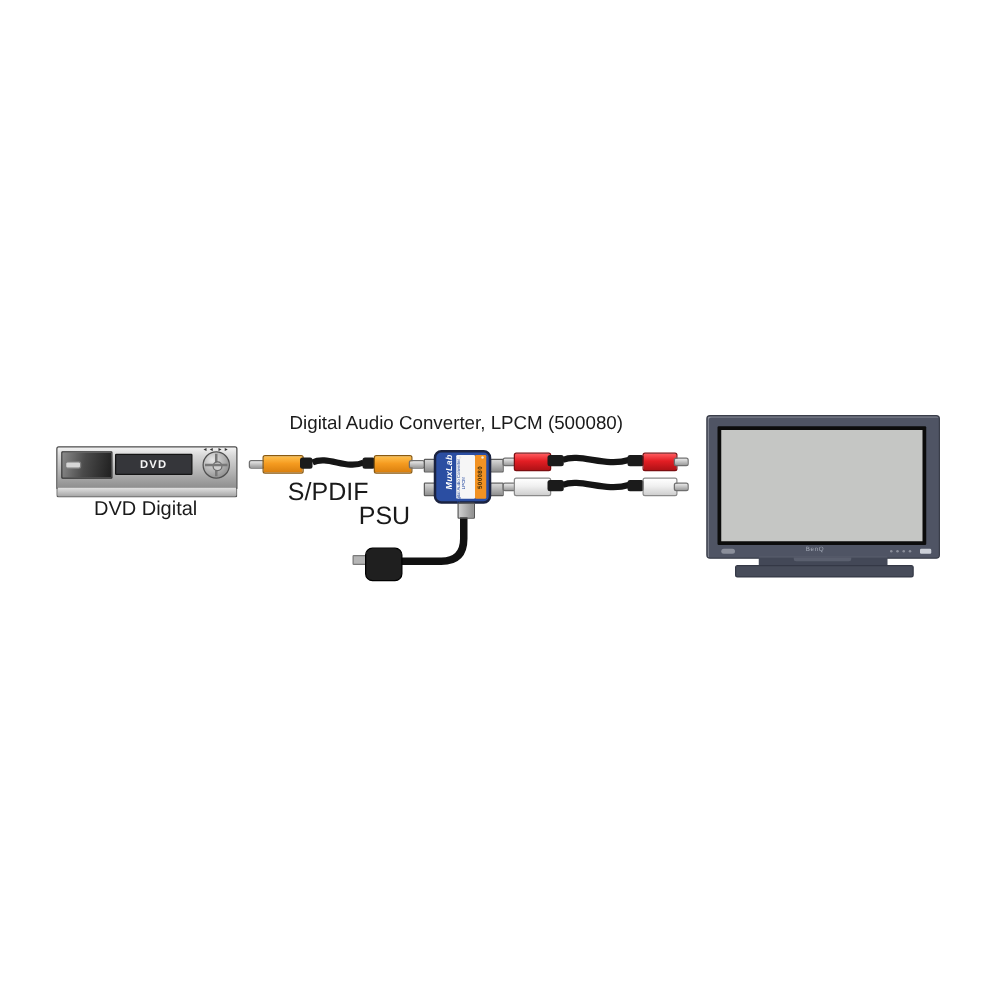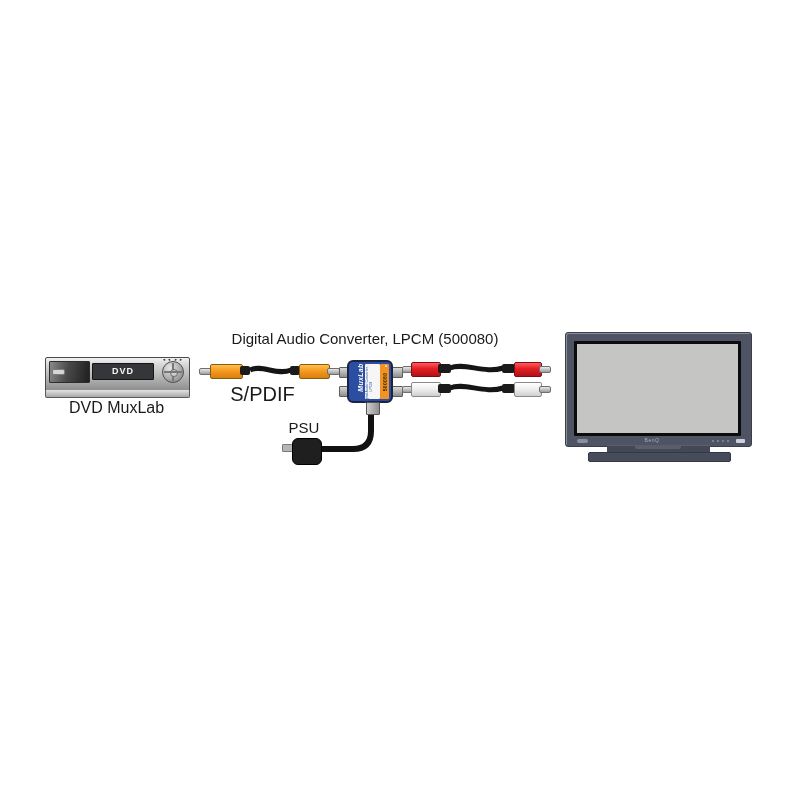--- a/index.html
+++ b/index.html
@@ -71,21 +71,21 @@
   }
   .conv-stripe{position:absolute;left:31px;top:2px;width:9px;height:35px;background:#f29222;border-radius:1px;}
   .conv-model{
     position:absolute;left:-13px;top:15px;width:35px;
     transform:rotate(-90deg);color:#3a2a08;font-size:5px;font-weight:bold;text-align:center;letter-spacing:.3px;
   }
   .conv-screw{position:absolute;width:2px;height:2px;border-radius:50%;background:#e8e8e8;}
   .conv-stub{left:366px;top:402px;width:12px;height:11px;background:linear-gradient(to right,#cfcfcf,#8f8f8f);border:1px solid #555;border-radius:1px;}
 
   
-  .psu-label{left:287px;top:419px;width:34px;font-size:15px;}
+  .psu-label{left:287px;top:402px;width:34px;font-size:20px;}
   .psu-prong{left:282px;top:444px;width:12px;height:6px;background:#b5b5b5;border:1px solid #7a7a7a;border-radius:1px;}
   .psu-box{left:292px;top:438px;width:28px;height:25px;background:#1f1f1f;border:1px solid #000;border-radius:6px;}
 
   
   .tv-bezel{
     left:565px;top:332px;width:185px;height:113px;background:#4f5464;
     border:1px solid #3a3e4a;border-radius:3px;
     box-shadow:inset 1px 1px 0 rgba(255,255,255,.35);
   }
   .tv-frame{left:574px;top:341px;width:167px;height:95px;background:#0c0c0c;border-radius:1px;}
@@ -116,21 +116,21 @@
 
   <div class="abs dvd-body"></div>
   <div class="abs dvd-strip"></div>
   <div class="abs dvd-inset"></div>
   <div class="abs dvd-eject"></div>
   <div class="abs dvd-display">DVD</div>
   <div class="abs dvd-dial-marks">◄◄ ►►</div>
   <div class="abs dvd-dial">
       <span class="dvd-dial-center"></span>
     </div>
-  <div class="abs label dvd-label">DVD MuxLab</div>
+  <div class="abs label dvd-label">DVD Digital</div>
 
   <div class="abs tip" style="left:199px;top:368px;width:11px;"></div>
   <div class="abs barrel orange" style="left:210px;top:364px;width:31px;"></div>
   <div class="abs collar" style="left:240px;top:366px;width:10px;"></div>
   <div class="abs collar" style="left:290px;top:366px;width:10px;"></div>
   <div class="abs barrel orange" style="left:299px;top:364px;width:29px;"></div>
   <div class="abs tip" style="left:327px;top:368px;width:11px;"></div>
   <div class="abs label spdif-label">S/PDIF</div>
 
   <div class="abs conv-port" style="left:339px;top:367px;"></div>

